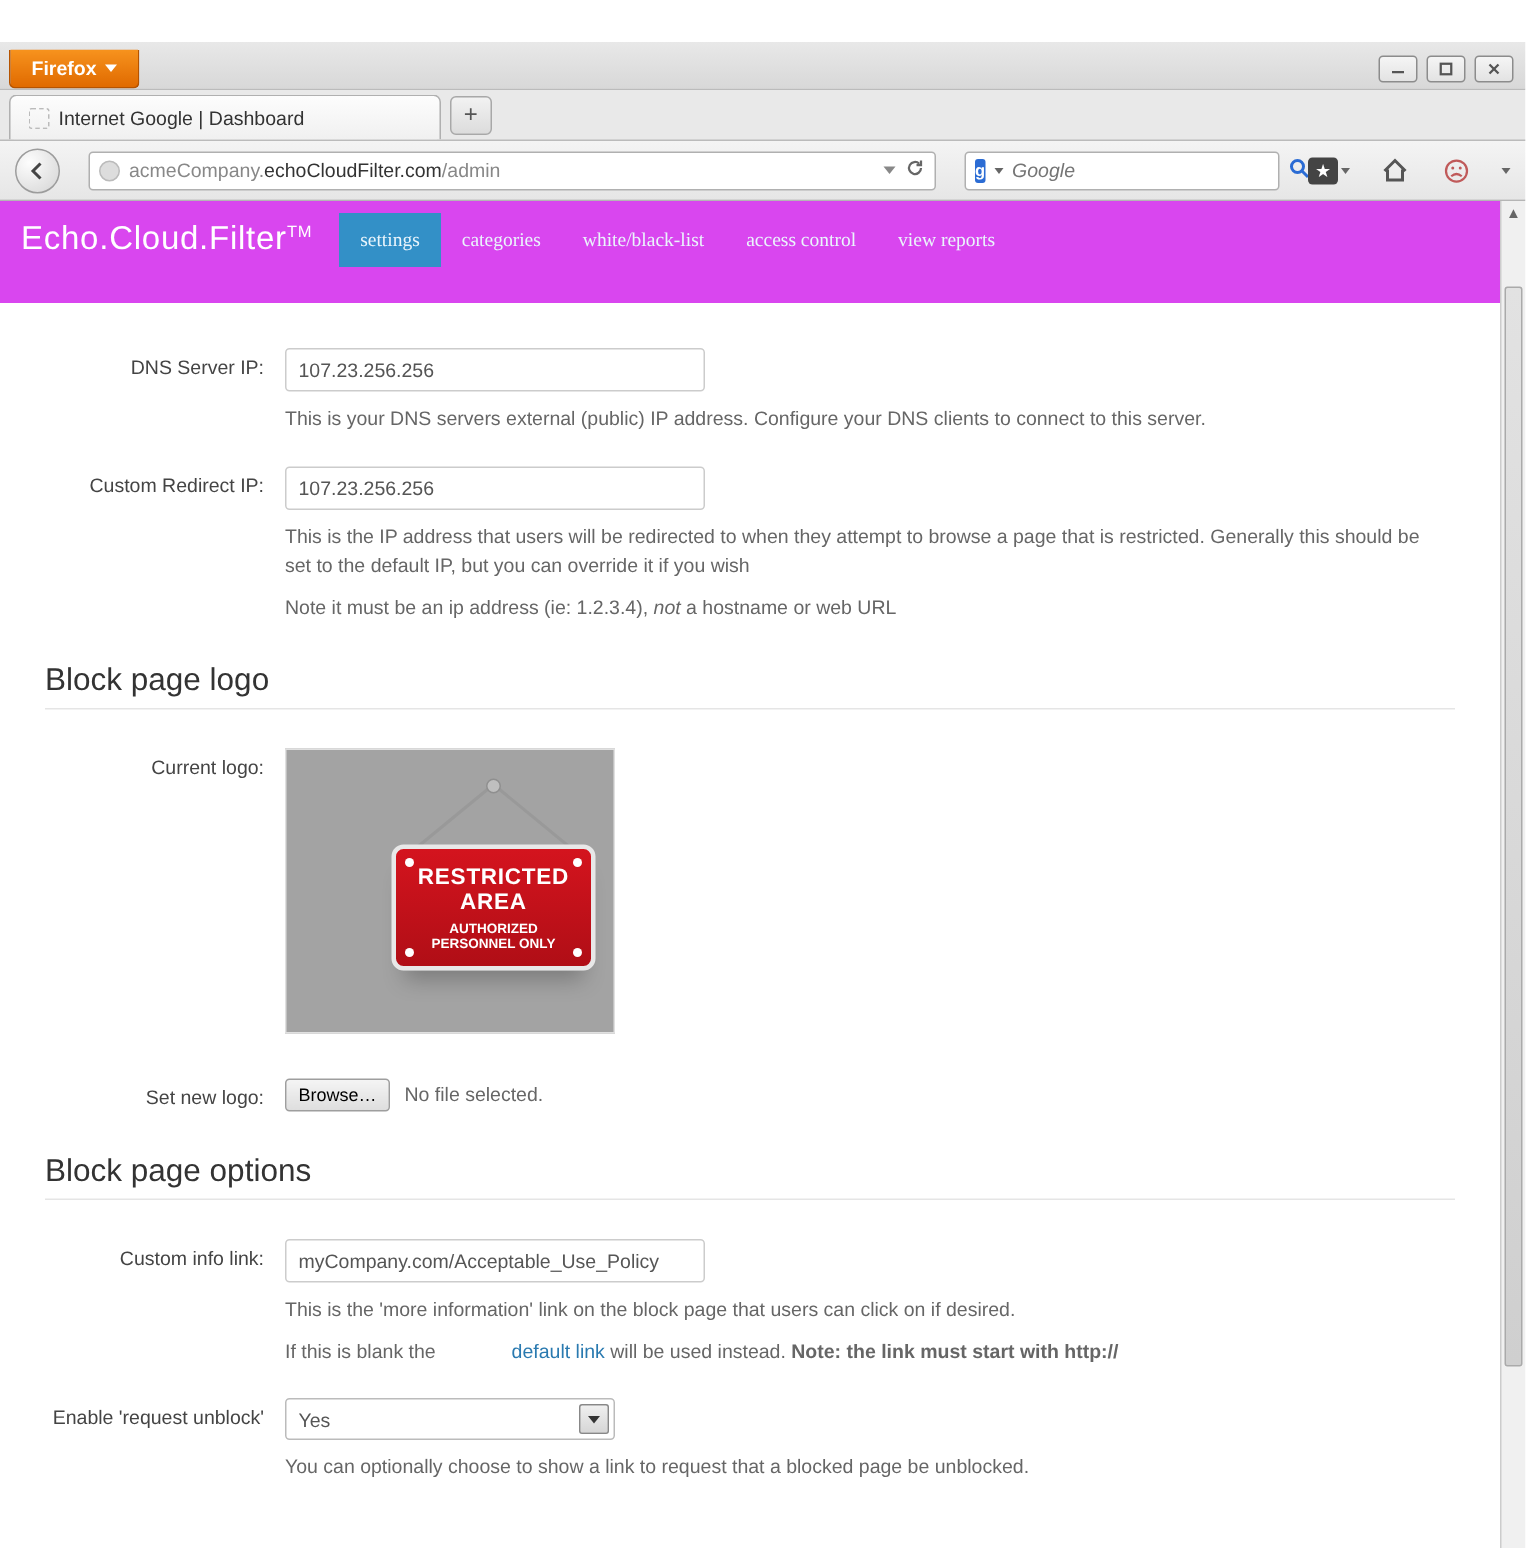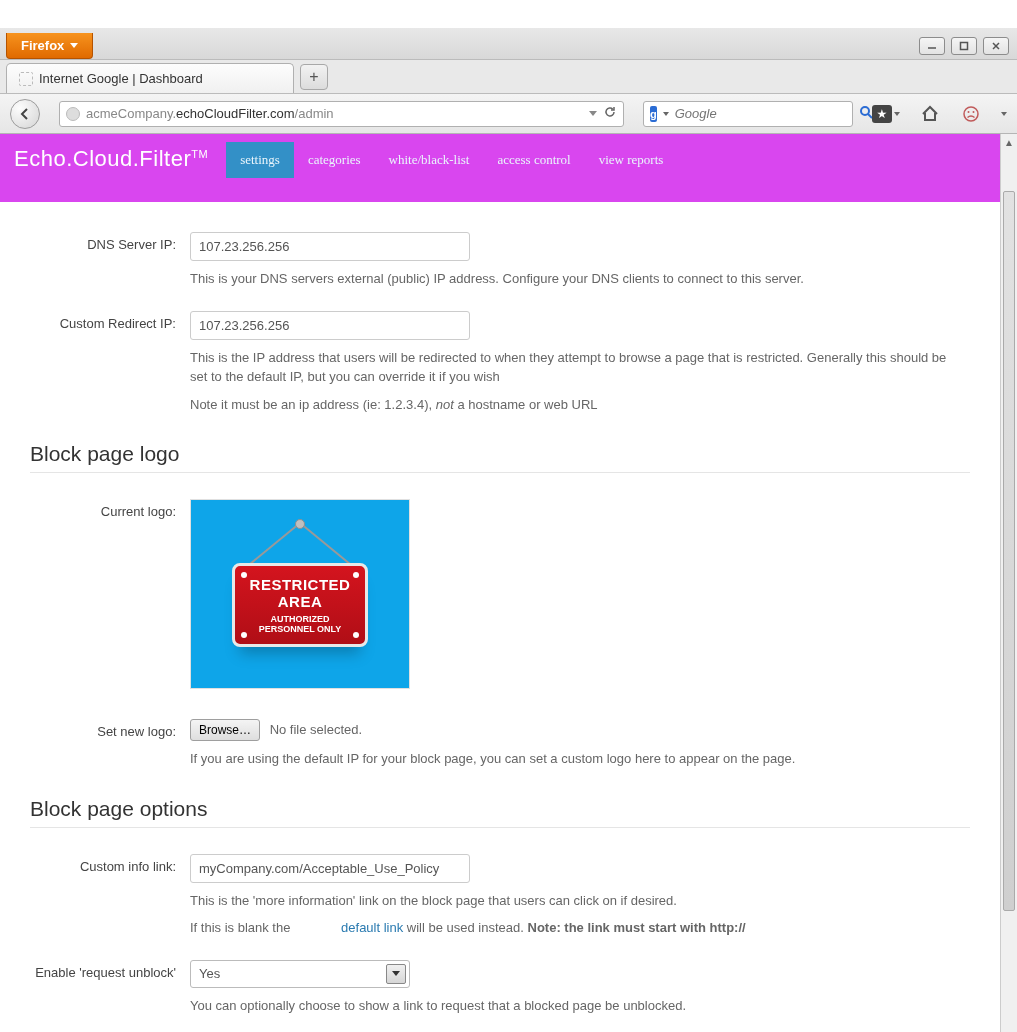--- a/index.html
+++ b/index.html
@@ -252,22 +252,22 @@
     font-weight: 400;
     color: #333;
     margin: 28px 0 6px 0;
     border-bottom: 1px solid #e5e5e5;
     padding-bottom: 6px;
   }
   
   .logo-box {
     width: 220px; height: 190px;
     border: 1px solid #e0e0e0;
-    background: #0ea5e9;
-    display: flex; align-items: center; justify-content: center;
+    background: #a3a3a3;
+    display: flex; align-items: center; justify-content: flex-end;
     position: relative;
   }
   .sign-wrap {
     position: relative;
     width: 160px; height: 150px;
   }
   .sign-pin {
     width: 10px; height: 10px; background:#bfbfbf; border-radius:50%;
     border:1px solid #8f8f8f;
     position:absolute; top:0; left:50%; transform: translateX(-50%);
@@ -470,21 +470,20 @@
         </div>
       </div>
 
       <div style="height:22px"></div>
 
       <div class="form-row">
         <div class="lbl">Set new logo:</div>
         <div class="ctl">
           <button class="browse-btn">Browse…</button>
           <span class="file-status">No file selected.</span>
-          <div class="help">If you are using the default IP for your block page, you can set a custom logo here to appear on the page.</div>
         </div>
       </div>
 
       <h2 class="section">Block page options</h2>
 
       <div style="height:20px"></div>
 
       <div class="form-row">
         <div class="lbl">Custom info link:</div>
         <div class="ctl">

